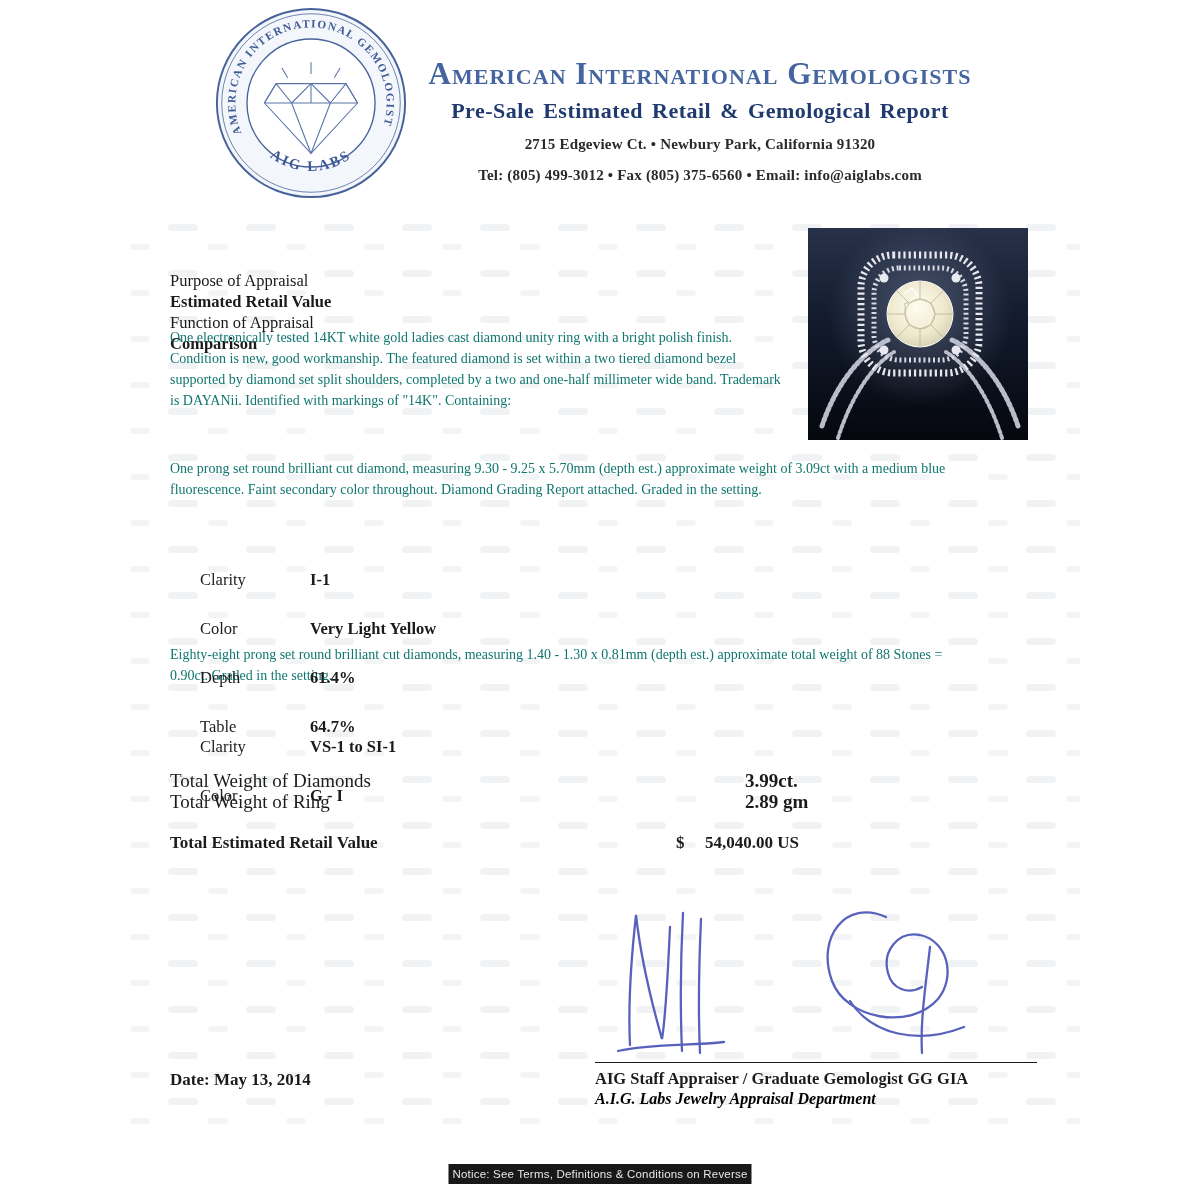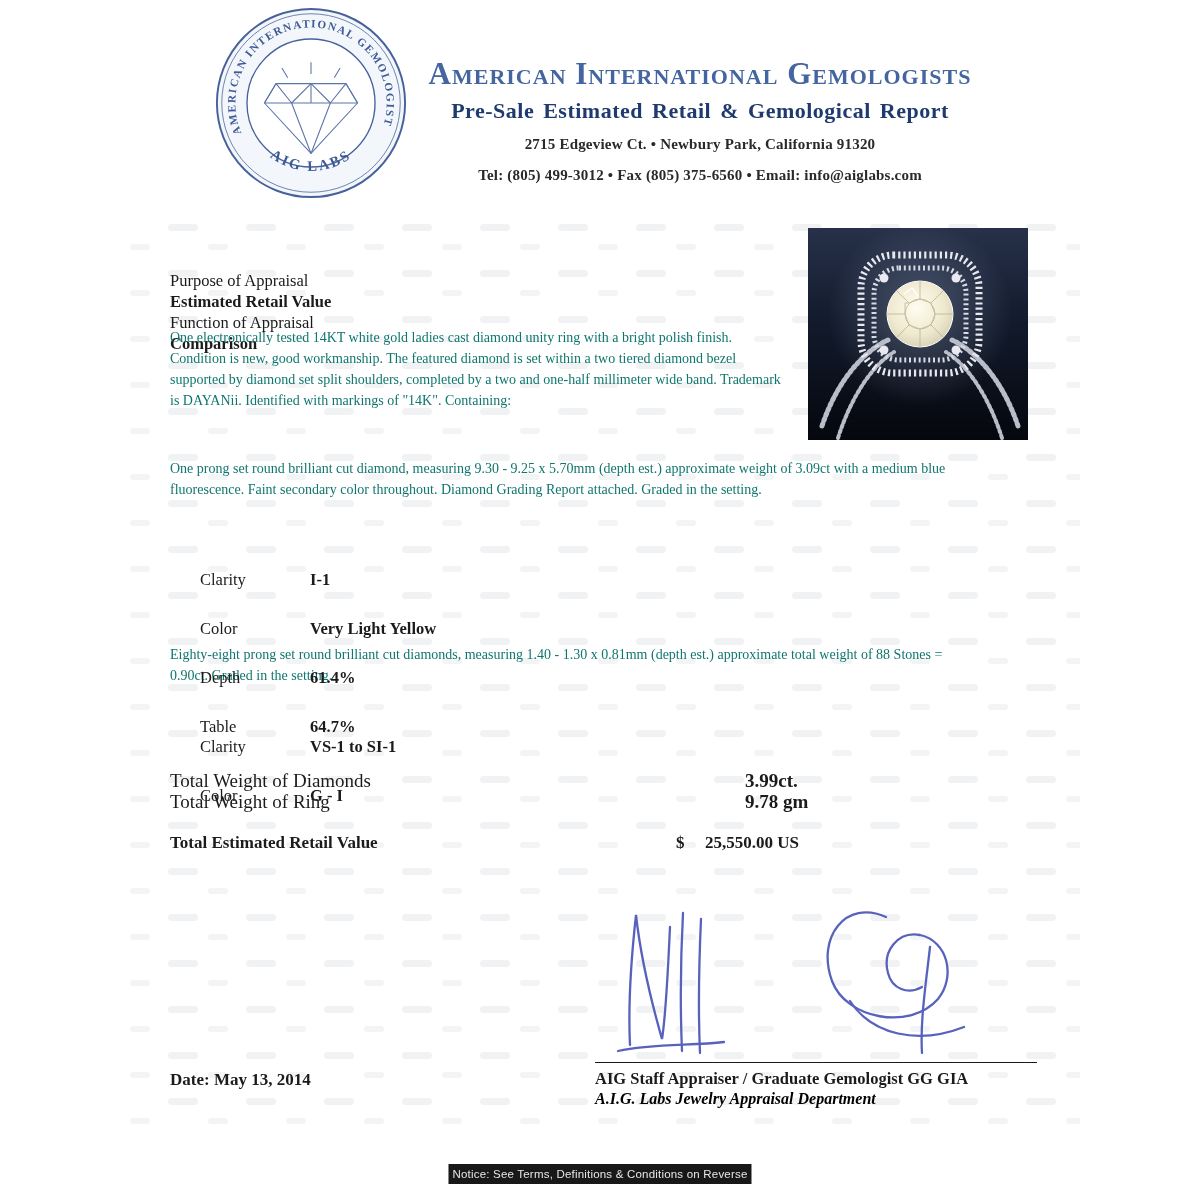--- a/index.html
+++ b/index.html
@@ -195,28 +195,28 @@
     </div>
   </div>
 
   <div class="totals">
     <div class="total-row">
       <span class="total-label">Total Weight of Diamonds</span>
       <span class="total-value">3.99ct.</span>
     </div>
     <div class="total-row">
       <span class="total-label">Total Weight of Ring</span>
-      <span class="total-value">9.78 gm</span>
+      <span class="total-value">2.89 gm</span>
     </div>
   </div>
 
   <div class="retail-row">
     <span class="retail-label">Total Estimated Retail Value</span>
     <span class="retail-currency">$</span>
-    <span class="retail-value">25,550.00 US</span>
+    <span class="retail-value">54,040.00 US</span>
   </div>
 
   <svg class="signature-block" viewBox="0 0 460 172">
     <g stroke="#4a55b8" stroke-width="2.3" fill="none" stroke-linecap="round" opacity="0.92">
       <path d="M42,152 C40,112 44,58 48,22 C52,58 62,104 74,146 C78,122 80,78 82,34"></path>
       <path d="M94,158 C92,112 93,58 95,20"></path>
       <path d="M112,160 C110,116 111,70 113,26"></path>
       <path d="M30,158 C64,150 104,153 136,149"></path>
       <path d="M298,24 C258,6 228,44 244,88 C258,126 322,138 350,106 C368,84 360,48 332,42 C310,38 294,58 300,80 C304,96 320,102 334,94"></path>
       <path d="M262,108 C284,142 330,152 376,134"></path>

